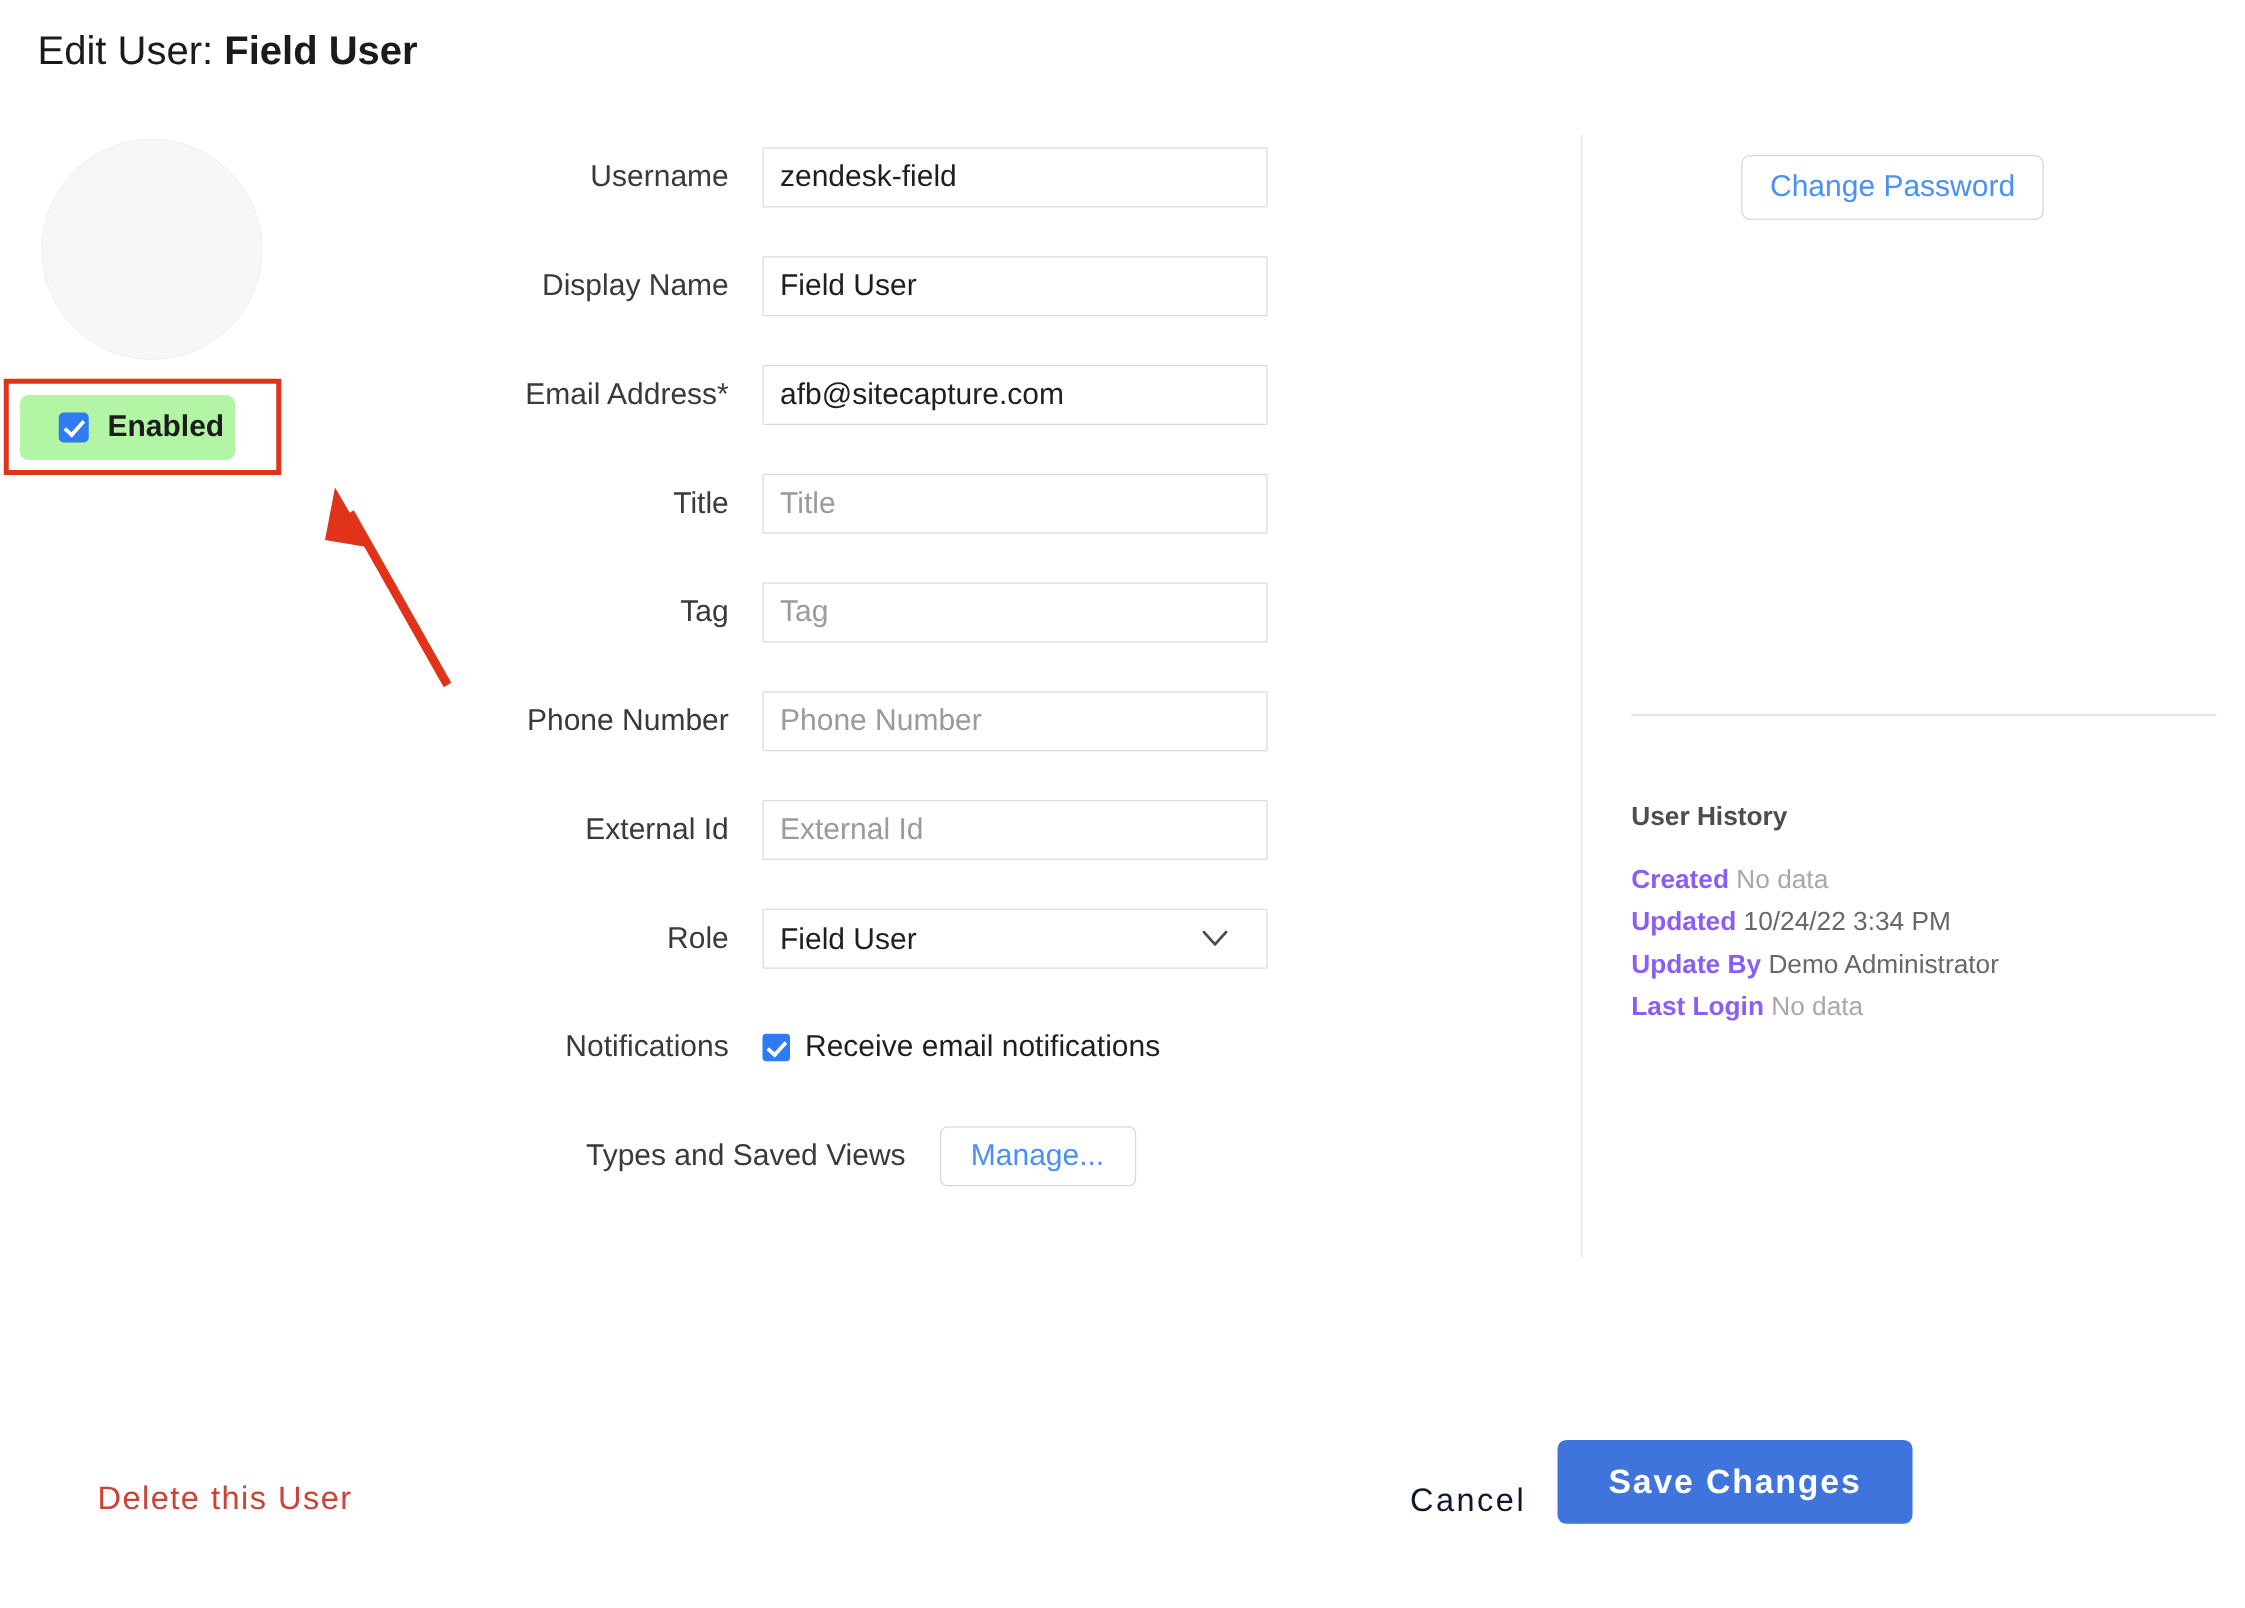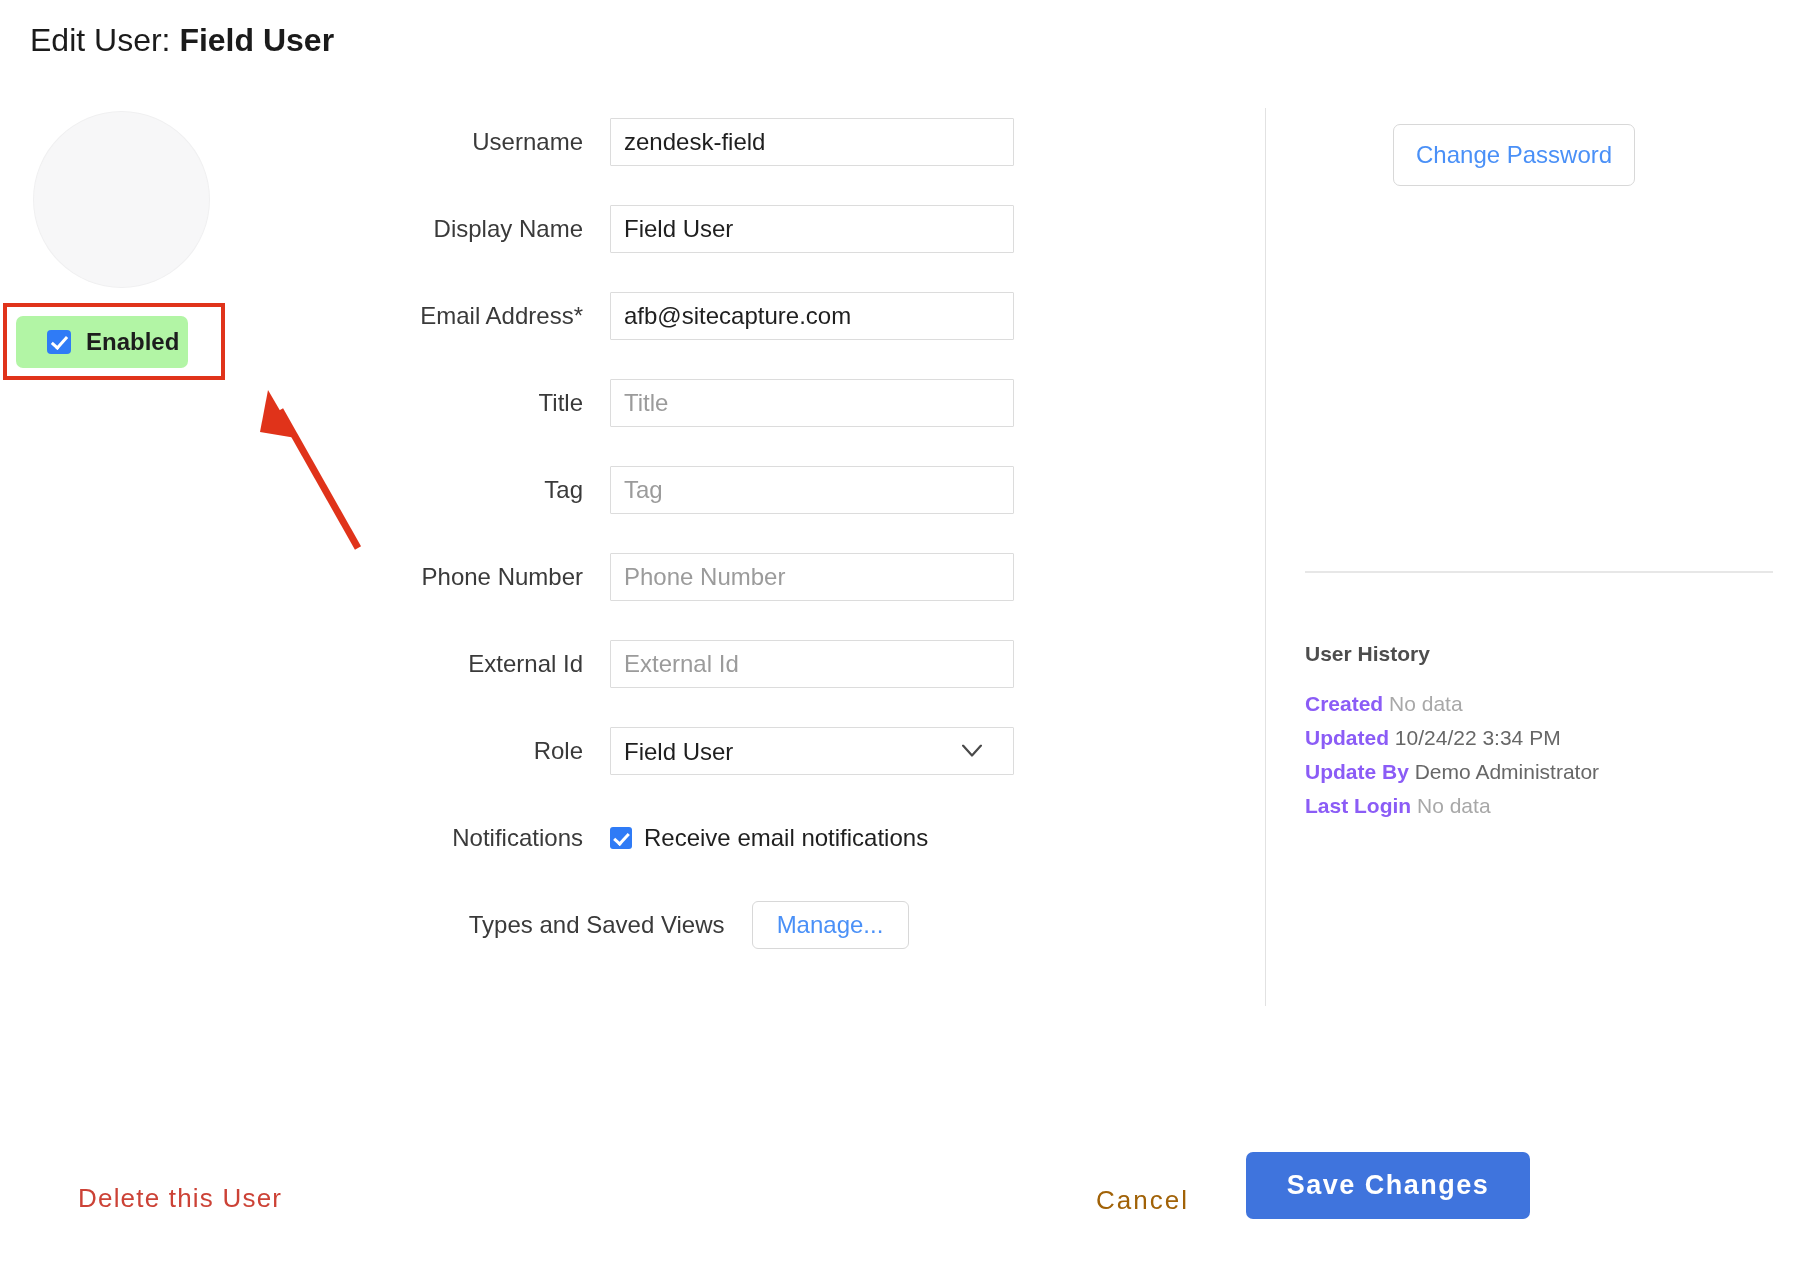--- a/index.html
+++ b/index.html
@@ -211,21 +211,21 @@
   
   .right-panel {
     position: absolute;
     left: 1305px;
     top: 108px;
     width: 470px;
   }
   .change-pw-btn {
     display: block;
     margin: 16px 0 0 88px;
-    height: 62px;
+    height: 52px;
     box-sizing: border-box;
     border: 1px solid #d8d8d8;
     border-radius: 7px;
     background: #ffffff;
     color: #4a90f7;
     font-family: "Liberation Sans", sans-serif;
     font-size: 24px;
     padding: 0 22px;
     cursor: pointer;
   }
@@ -266,24 +266,24 @@
     color: #cc4236;
     letter-spacing: 1.2px;
     cursor: pointer;
     background: none;
     border: none;
     font-family: "Liberation Sans", sans-serif;
     padding: 0;
   }
   .cancel-btn {
     position: absolute;
-    left: 1096px;
+    left: 1128px;
     top: 1185px;
     font-size: 26px;
-    color: #a16207;
+    color: #0f172a;
     letter-spacing: 2px;
     background: none;
     border: none;
     font-family: "Liberation Sans", sans-serif;
     cursor: pointer;
     padding: 0;
   }
   .save-btn {
     position: absolute;
     left: 1246px;

